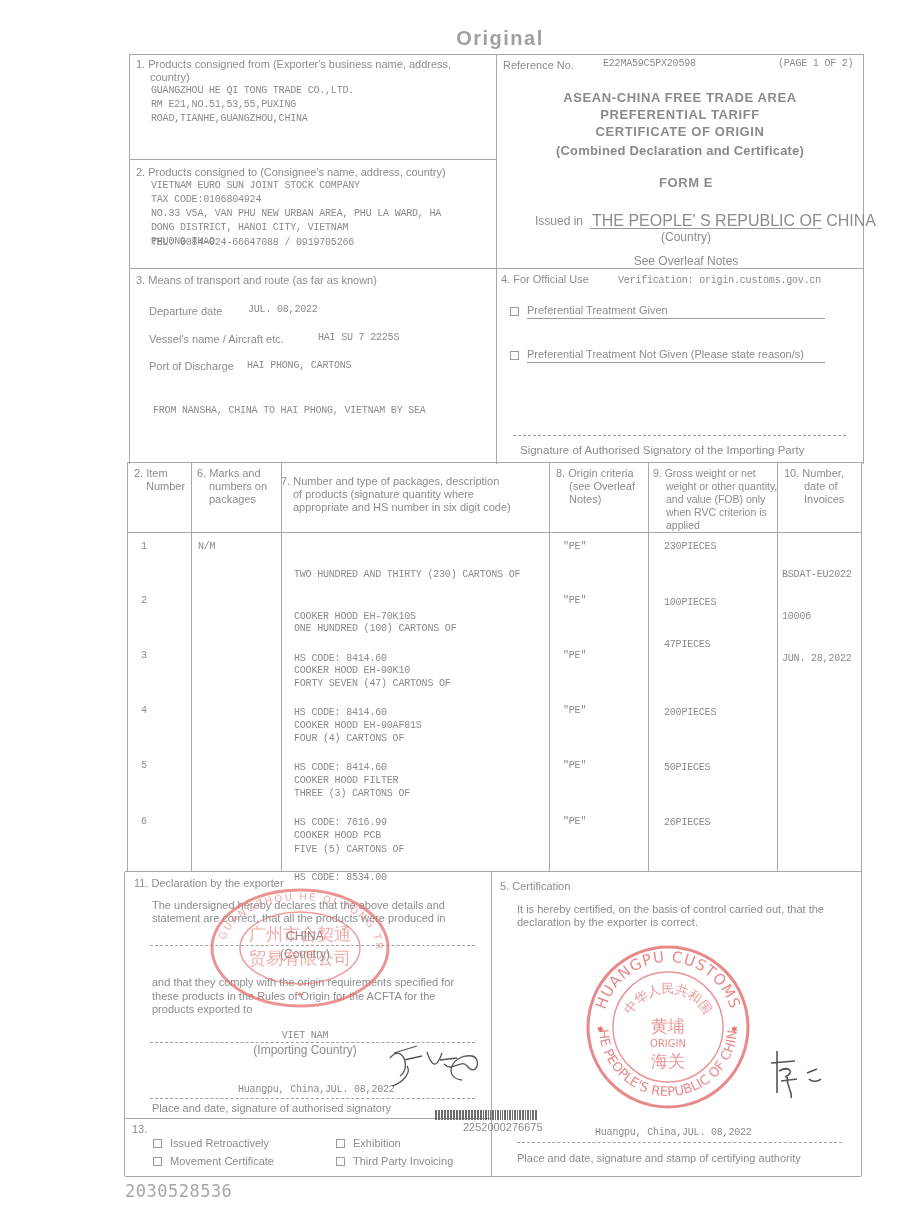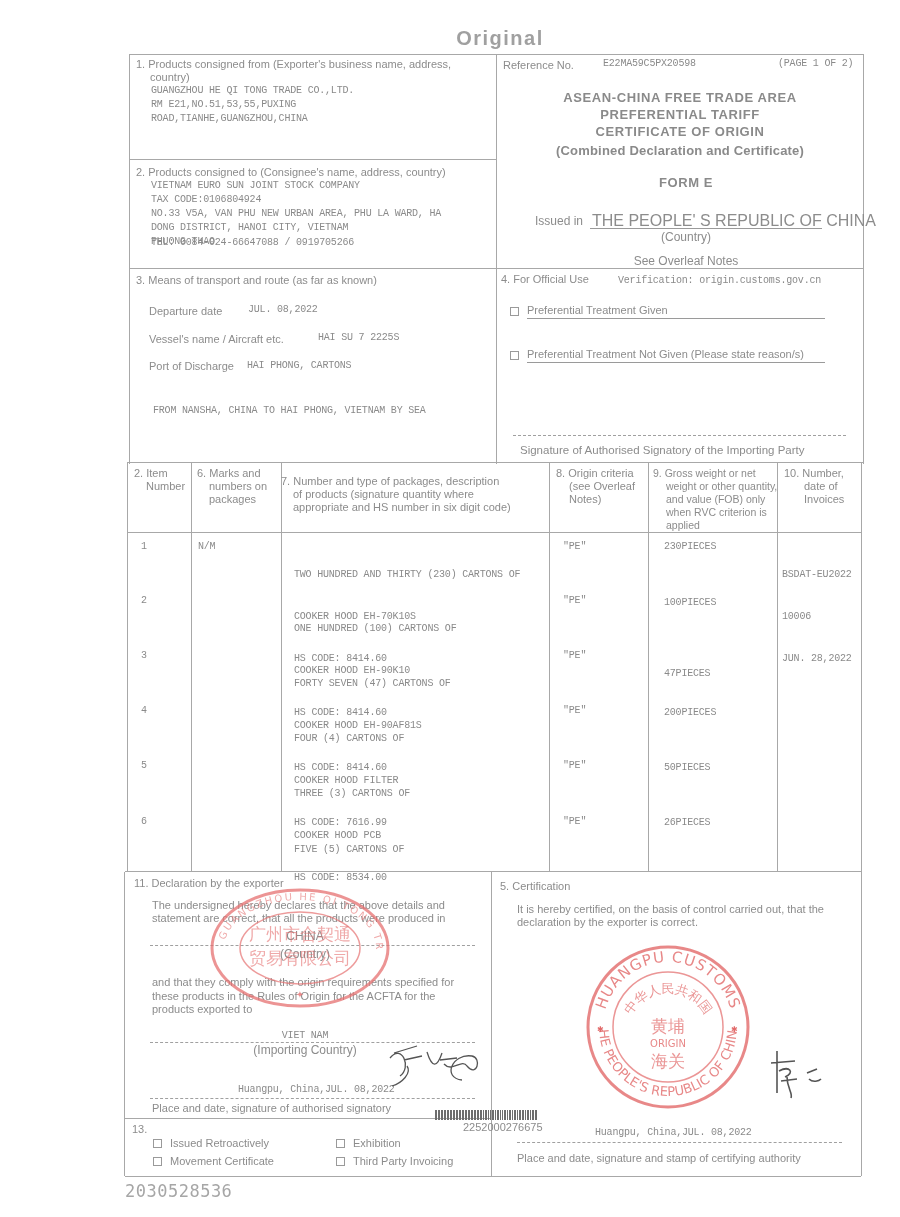--- a/index.html
+++ b/index.html
@@ -183,21 +183,21 @@
   </div>
 
   <div>
     <div class="abs val" style="left:141px;top:649px;">3</div>
     <div class="abs val" style="left:294px;top:649px;">
       <div>FORTY SEVEN (47) CARTONS OF</div>
       <div>COOKER HOOD EH-90AF81S</div>
       <div>HS CODE: 8414.60</div>
     </div>
     <div class="abs val" style="left:563px;top:649px;">"PE"</div>
-    <div class="abs val" style="left:664px;top:667px;">47PIECES</div>
+    <div class="abs val" style="left:664px;top:638px;">47PIECES</div>
   </div>
 
   <div>
     <div class="abs val" style="left:141px;top:704px;">4</div>
     <div class="abs val" style="left:294px;top:704px;">
       <div>FOUR (4) CARTONS OF</div>
       <div>COOKER HOOD FILTER</div>
       <div>HS CODE: 7616.99</div>
     </div>
     <div class="abs val" style="left:563px;top:704px;">"PE"</div>

